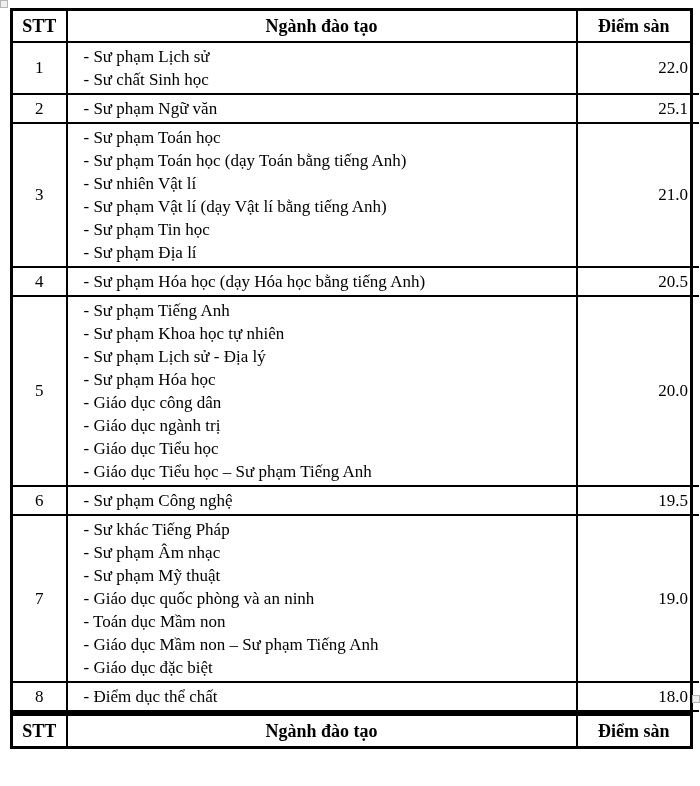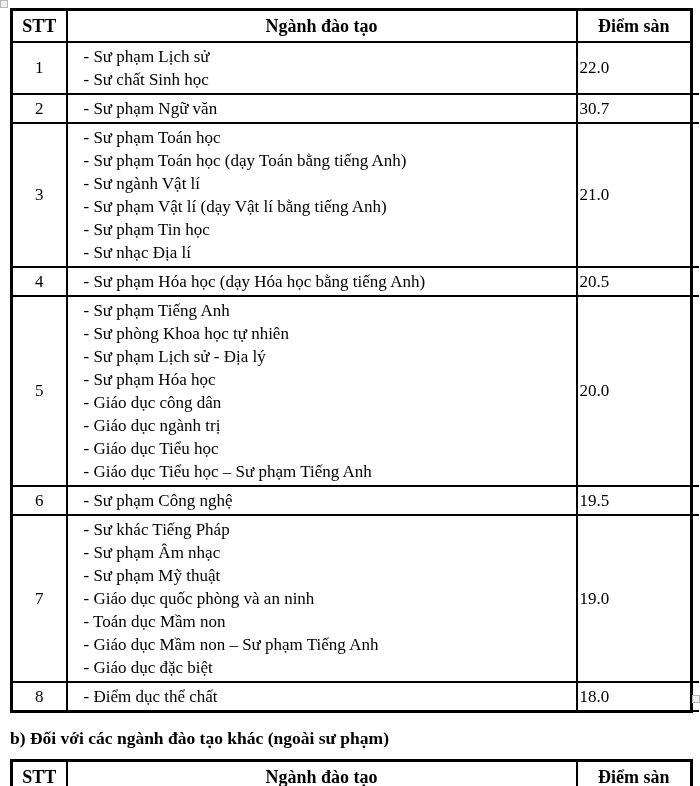--- a/index.html
+++ b/index.html
@@ -42,21 +42,21 @@
     font-size: 17px;
     vertical-align: middle;
   }
   td.majors .line {
     line-height: 23px;
     white-space: nowrap;
     overflow: hidden;
     margin-left: 8px;
   }
   td.score {
-    text-align: left;
+    text-align: right;
     vertical-align: middle;
     font-size: 17px;
     padding: 2px;
     position: relative;
   }
   
   td.score::after {
     content: "";
     position: absolute;
     right: -9px;
@@ -108,46 +108,46 @@
           <div class="line">- Sư phạm Lịch sử</div>
           <div class="line">- Sư chất Sinh học</div>
         </td>
         <td class="score">22.0</td>
       </tr>
       <tr>
         <td class="stt">2</td>
         <td class="majors">
           <div class="line">- Sư phạm Ngữ văn</div>
         </td>
-        <td class="score">30.7</td>
+        <td class="score">25.1</td>
       </tr>
       <tr>
         <td class="stt">3</td>
         <td class="majors">
           <div class="line">- Sư phạm Toán học</div>
           <div class="line">- Sư phạm Toán học (dạy Toán bằng tiếng Anh)</div>
-          <div class="line">- Sư ngành Vật lí</div>
+          <div class="line">- Sư nhiên Vật lí</div>
           <div class="line">- Sư phạm Vật lí (dạy Vật lí bằng tiếng Anh)</div>
           <div class="line">- Sư phạm Tin học</div>
-          <div class="line">- Sư nhạc Địa lí</div>
+          <div class="line">- Sư phạm Địa lí</div>
         </td>
         <td class="score">21.0</td>
       </tr>
       <tr>
         <td class="stt">4</td>
         <td class="majors">
           <div class="line">- Sư phạm Hóa học (dạy Hóa học bằng tiếng Anh)</div>
         </td>
         <td class="score">20.5</td>
       </tr>
       <tr>
         <td class="stt">5</td>
         <td class="majors">
           <div class="line">- Sư phạm Tiếng Anh</div>
-          <div class="line">- Sư phòng Khoa học tự nhiên</div>
+          <div class="line">- Sư phạm Khoa học tự nhiên</div>
           <div class="line">- Sư phạm Lịch sử - Địa lý</div>
           <div class="line">- Sư phạm Hóa học</div>
           <div class="line">- Giáo dục công dân</div>
           <div class="line">- Giáo dục ngành trị</div>
           <div class="line">- Giáo dục Tiểu học</div>
           <div class="line">- Giáo dục Tiểu học – Sư phạm Tiếng Anh</div>
         </td>
         <td class="score">20.0</td>
       </tr>
       <tr>
@@ -173,21 +173,20 @@
       <tr>
         <td class="stt">8</td>
         <td class="majors">
           <div class="line">- Điểm dục thể chất</div>
         </td>
         <td class="score">18.0</td>
       </tr>
     </tbody>
   </table>
 
-  <div class="heading-b">b) Đối với các ngành đào tạo khác (ngoài sư phạm)</div>
 
   <table class="score-table">
     <colgroup>
         <col class="c-stt">
         <col class="c-major">
         <col class="c-score">
       </colgroup>
     <thead>
       <tr>
         <th>STT</th>

